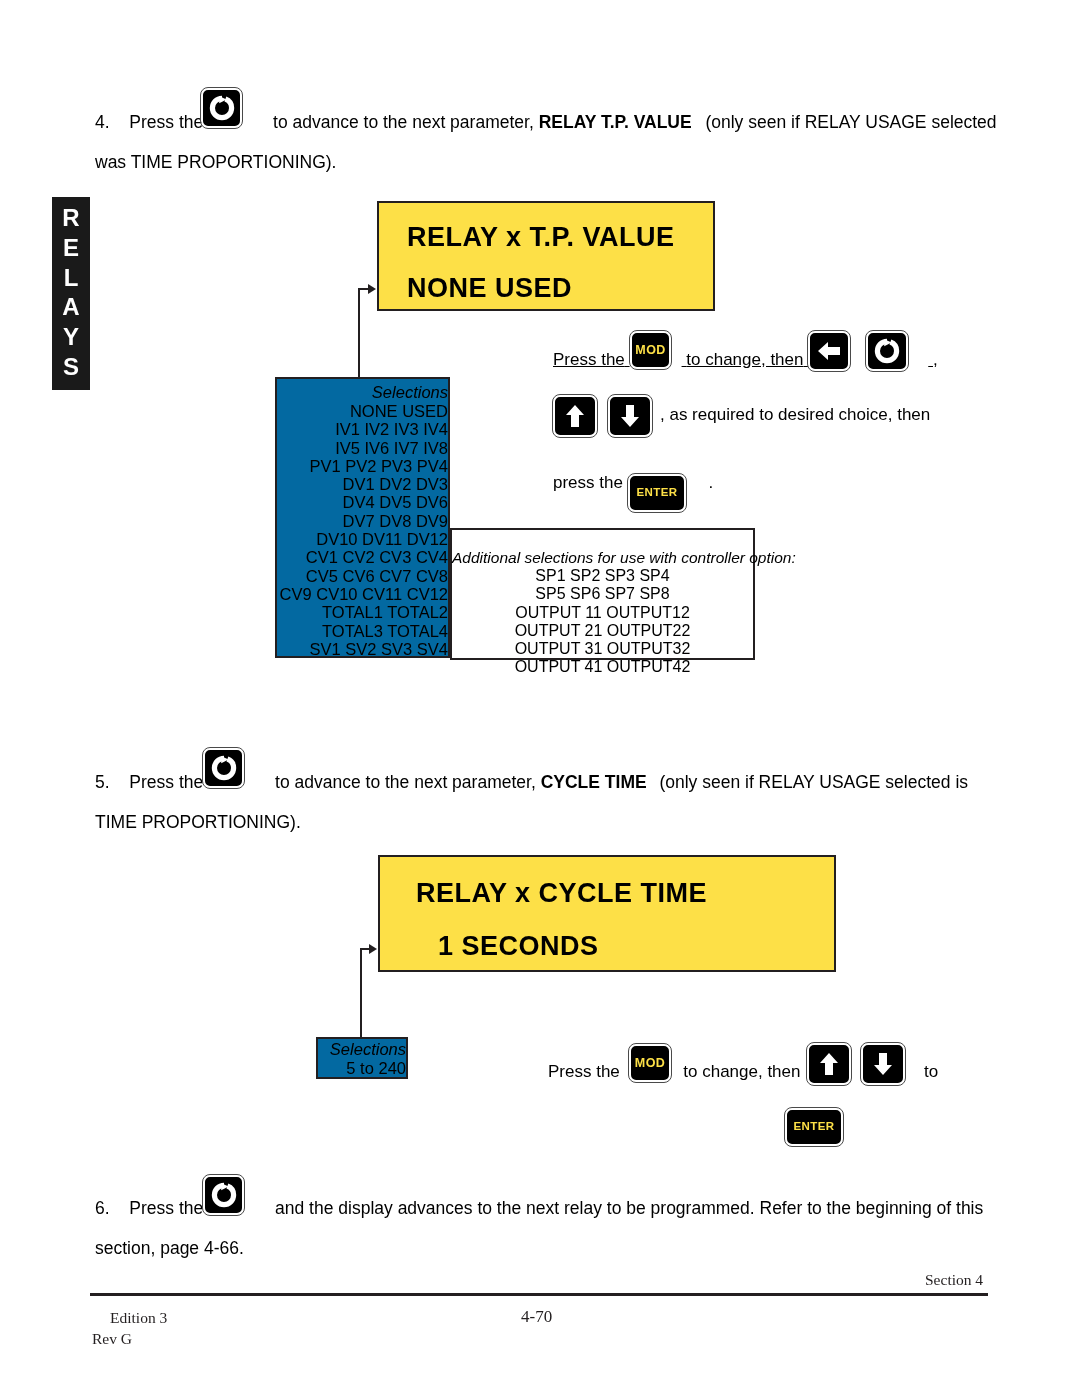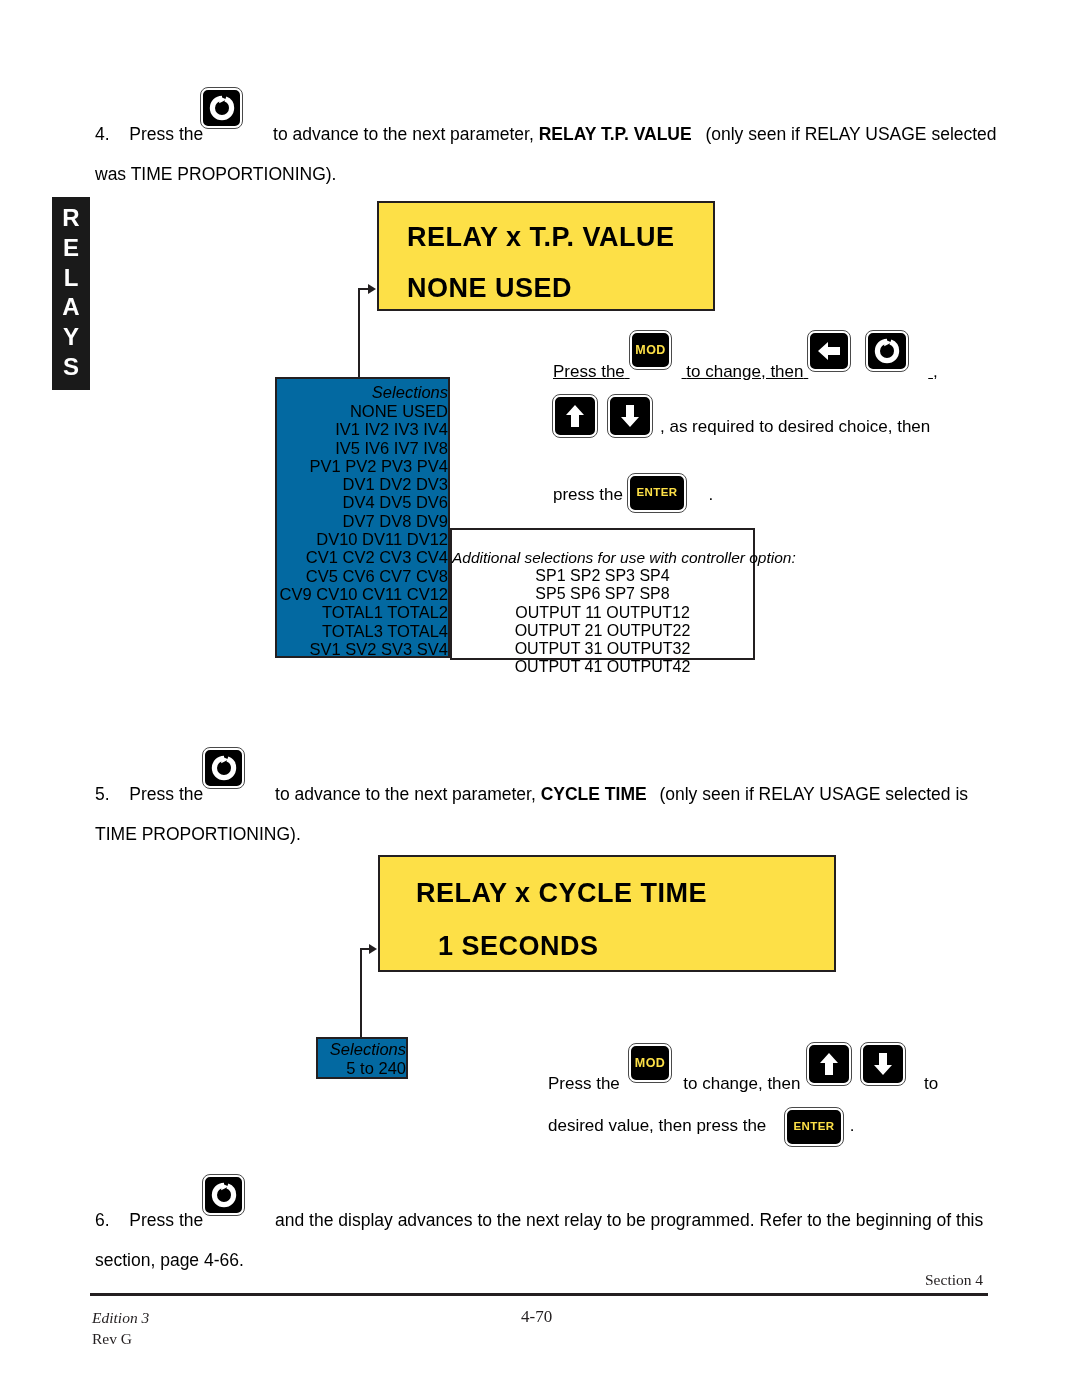--- a/index.html
+++ b/index.html
@@ -15,21 +15,20 @@
 
   .page { position: absolute; inset: 0; }
 
   
   .para {
     position: absolute;
     font-size: 17.5px;
     line-height: 20px;
     color: #000;
     white-space: nowrap;
-    margin-top: 12px;
   }
   .para b { font-weight: bold; }
 
   
   .relays-tab {
     position: absolute;
     left: 52px; top: 197px;
     width: 38px; height: 193px;
     background: #1a1a1a;
     display: flex;
@@ -310,25 +309,20 @@
     <svg width="26" height="26" viewBox="0 0 26 26">
       <polygon points="13,2 22,12 17,12 17,24 9,24 9,12 4,12" fill="#fff"></polygon>
     </svg>
   </div>
   <div class="key" style="left:861px; top:1043px; width:44px; height:42px;">
     <svg width="26" height="26" viewBox="0 0 26 26">
       <polygon points="13,24 22,14 17,14 17,2 9,2 9,14 4,14" fill="#fff"></polygon>
     </svg>
   </div>
 
-  <div class="para" style="left:548px; top:1104px; font-size:17px;">
-    <span>desired value, then press the</span>
-    <span style="display:inline-block;width:74px;"></span>
-    <span>.</span>
-  </div>
   <div class="key" style="left:785px; top:1108px; width:58px; height:38px;">
     <span class="klabel" style="font-size:11.5px;">ENTER</span>
   </div>
 
   <div class="para" style="left:95px; top:1198px;">
     <span>6.</span>
     <span style="display:inline-block;width:10px;"></span>
     <span>Press the</span>
     <span style="display:inline-block;width:62px;"></span>
     <span>and the display advances to the next relay to be programmed.  Refer to the beginning of this</span>
@@ -337,18 +331,18 @@
     <svg width="26" height="26" viewBox="0 0 26 26">
       <path d="M13 3.4 A9.6 9.6 0 1 0 22.6 13 A9.6 9.6 0 0 0 16.4 4.0" fill="none" stroke="#fff" stroke-width="5.2"></path>
       <polygon points="10.4,1.2 17.6,4.6 10.2,8.2" fill="#fff"></polygon>
     </svg>
   </div>
   <div class="para" style="left:95px; top:1238px;">
     <span>section, page 4-66.</span>
   </div>
 
   <div class="footer-rule"></div>
-  <div class="foot" style="left:92px; top:1308px;font-style:italic;">Edition 3</div>
+  <div class="foot" style="left:110px; top:1308px;">Edition 3</div>
   <div class="foot" style="left:92px; top:1329px;">Rev G</div>
   <div class="foot" style="left:521px; top:1307px; font-size:17px;">4-70</div>
   <div class="foot" style="left:925px; top:1270px;text-align:center;">Section 4</div>
 
 </div>
 
 </body></html>

